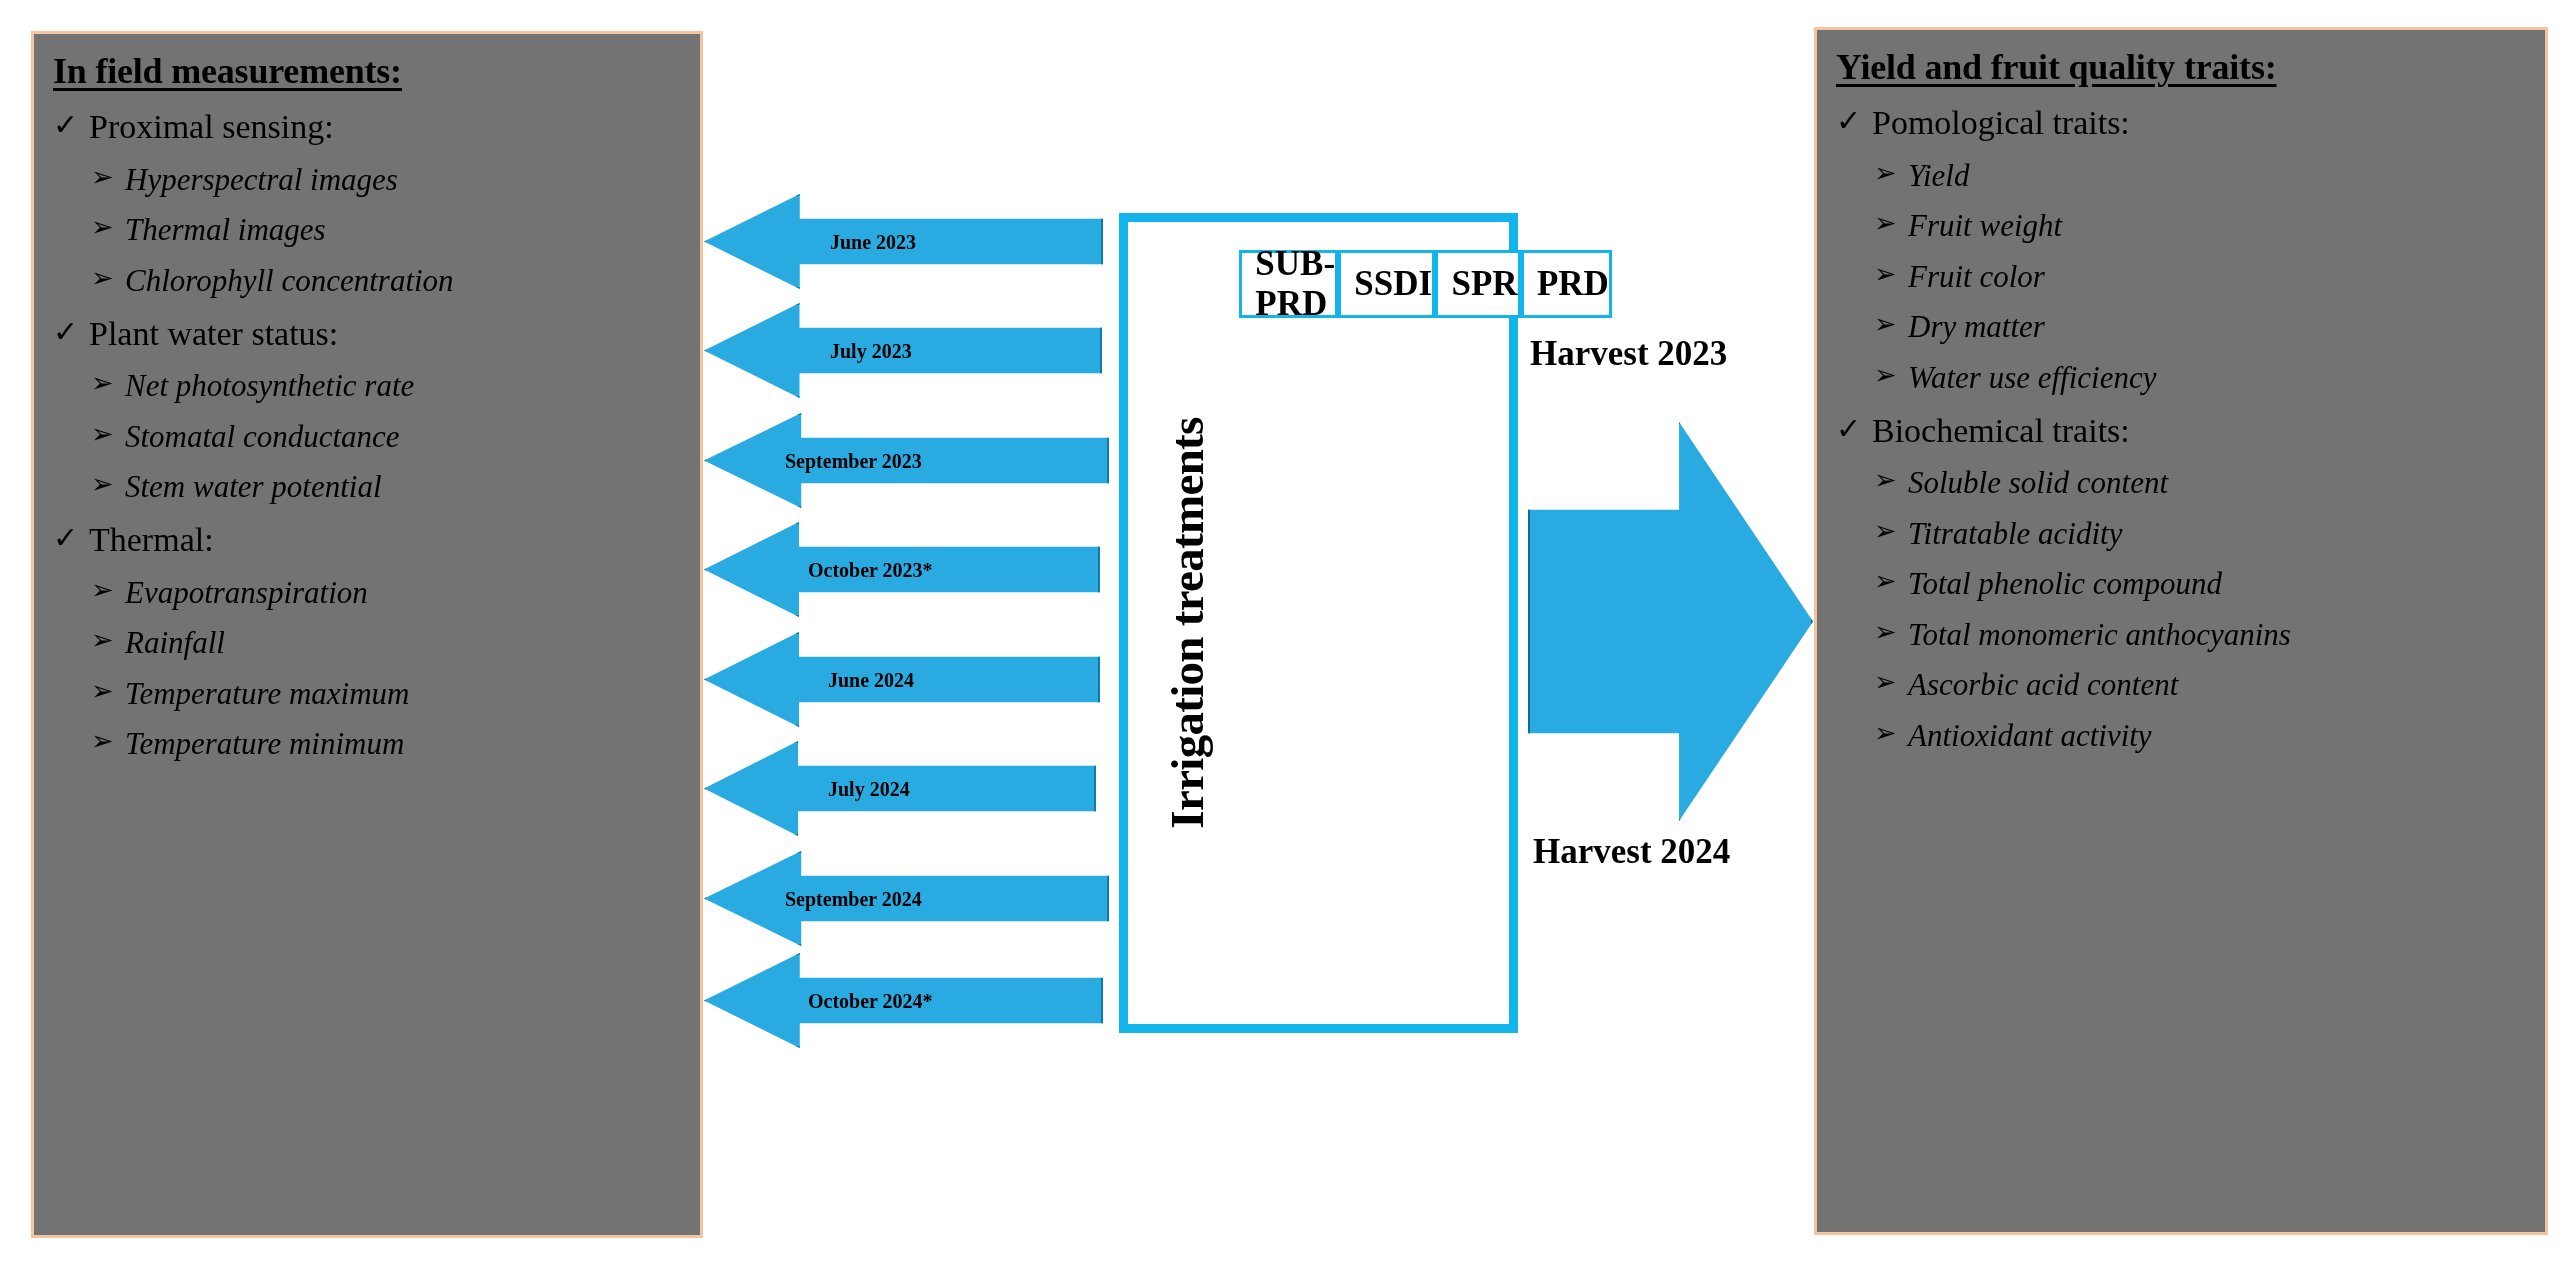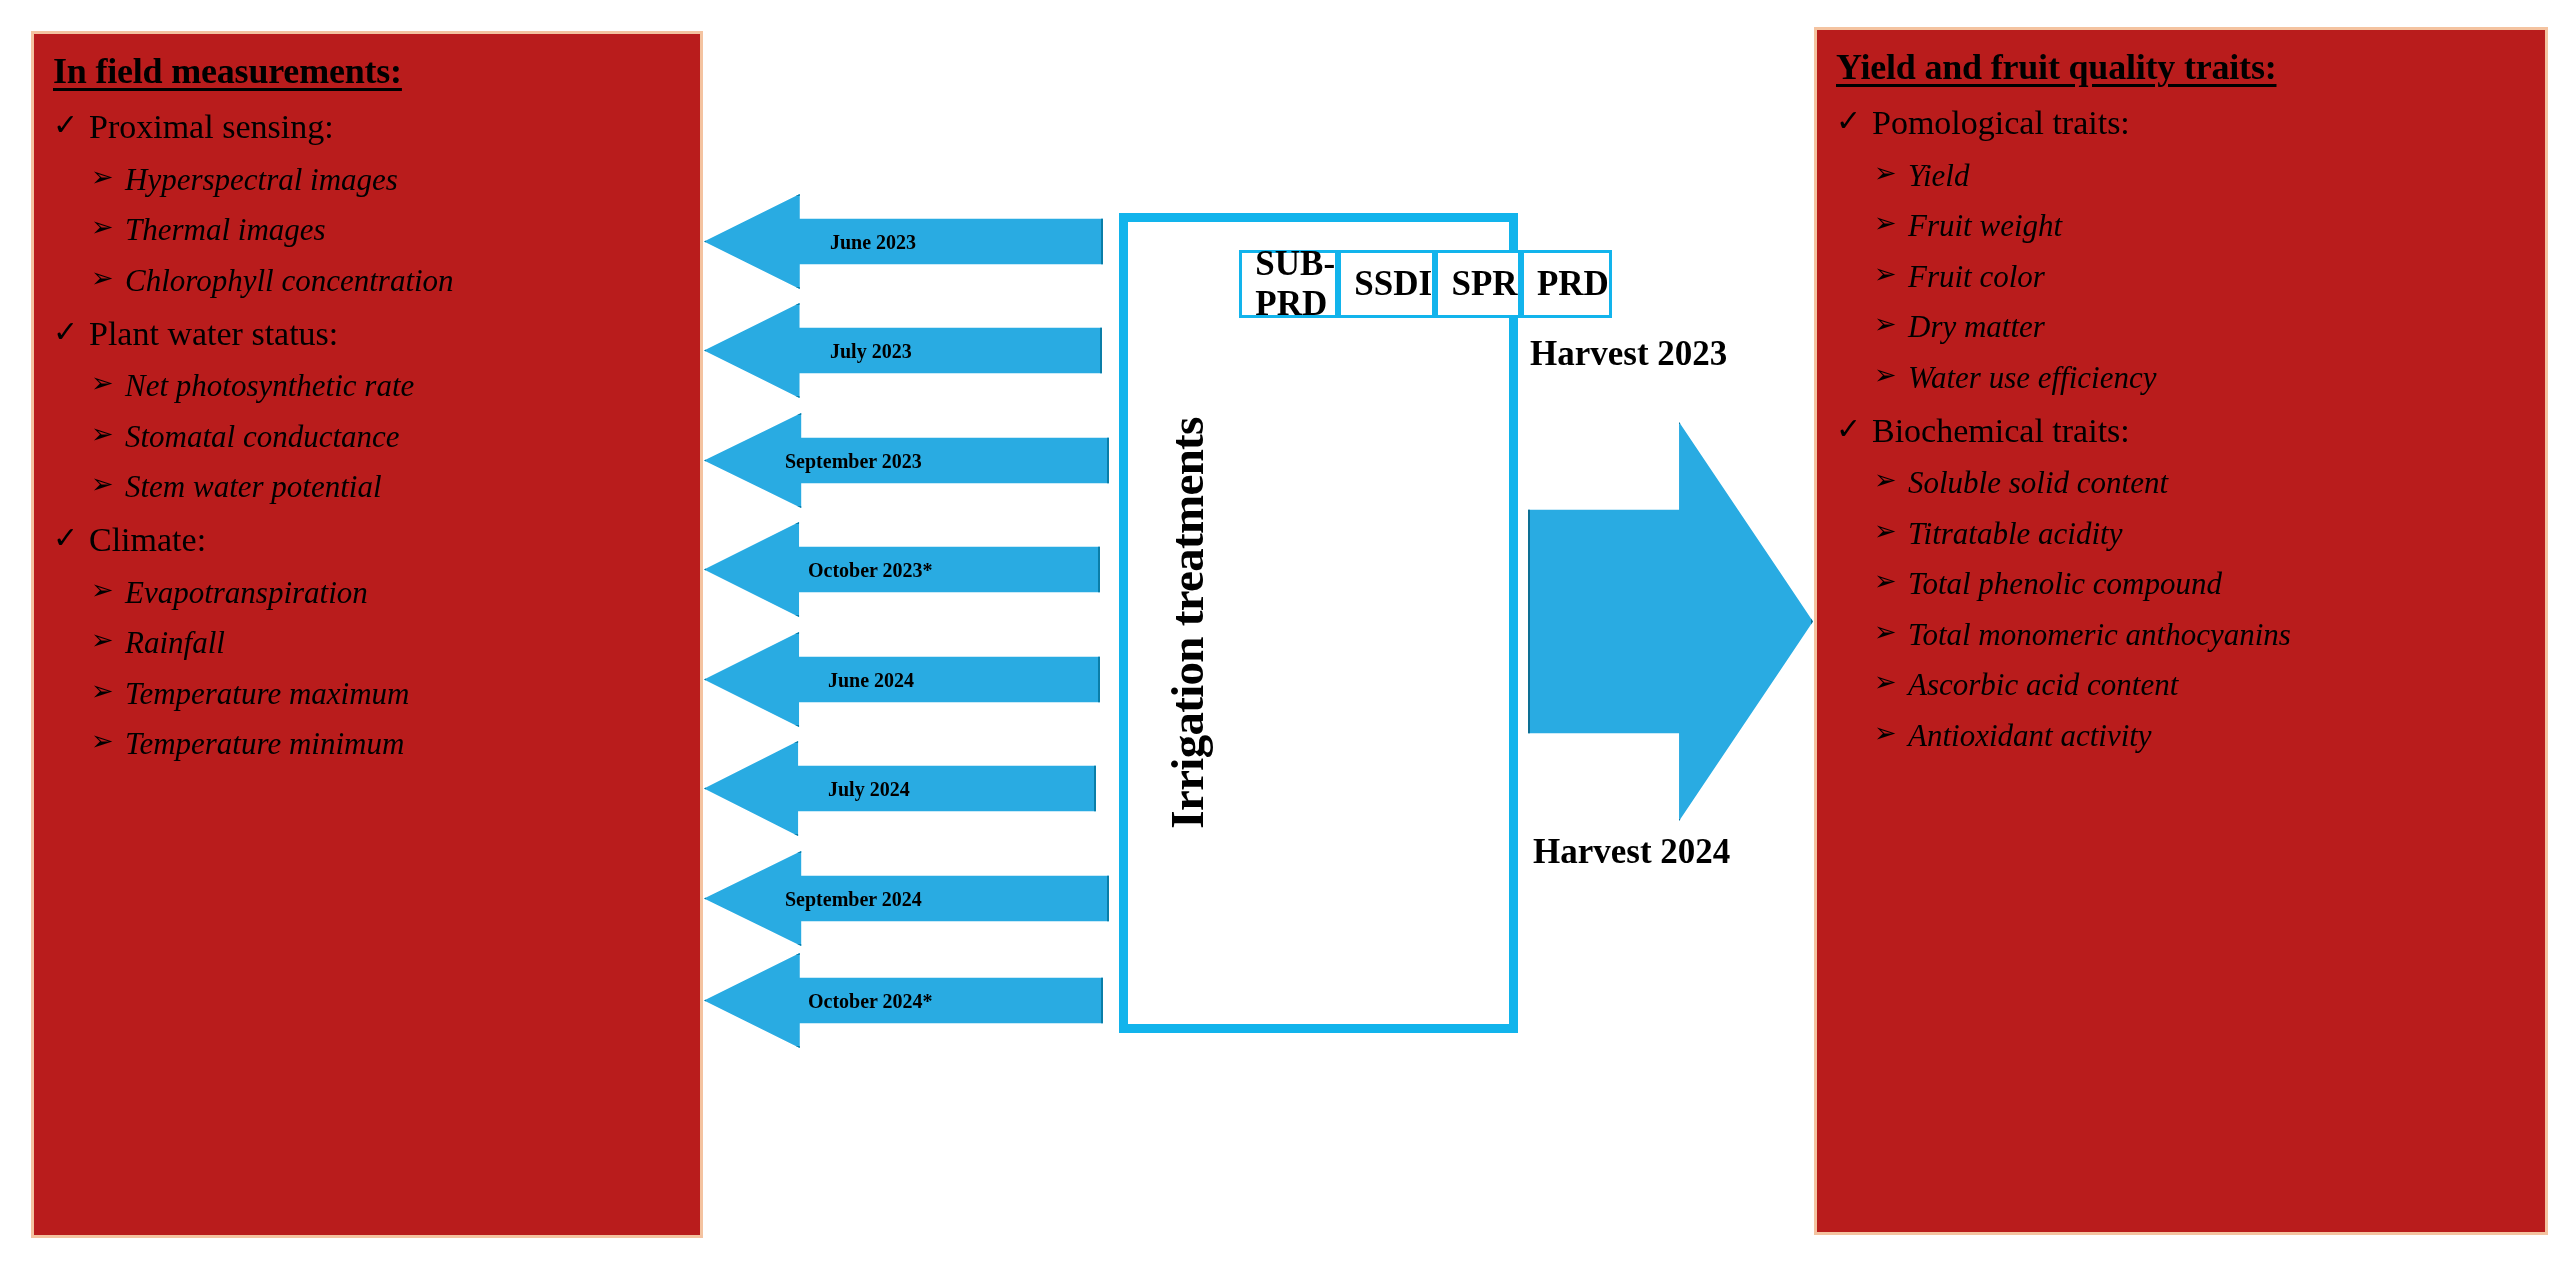--- a/index.html
+++ b/index.html
@@ -1,20 +1,20 @@
 <!DOCTYPE html>
 <html style="font-size:12px"><head>
 <meta charset="utf-8">
 <style>
   html,body{margin:0;padding:0;background:#ffffff;}
   body{width:2576px;height:1275px;position:relative;overflow:hidden;
        font-family:"Liberation Serif",serif;}
 
   
-  .panel{position:absolute;border:3.7px solid #f4c3a0;background:#b91c1c;box-sizing:border-box;}
+  .panel{position:absolute;border:3.7px solid #f4c3a0;background:#737373;box-sizing:border-box;}
   #left-panel{left:31px;top:31px;width:672px;height:1207px;}
   #right-panel{left:1814px;top:27px;width:734px;height:1208px;}
 
   .panel-inner{padding:16.3px 19px 0 19px;}
 
   .panel-title{
     font-size:36px;font-weight:bold;text-decoration:underline;
     text-underline-offset:5.2px;letter-spacing:-0.2px;white-space:nowrap;
     color:#000;margin:0 0 3px 0;
   }
@@ -124,21 +124,21 @@
         <div class="lvl2">
           <span class="mk">➢</span>
           <span class="tx">Stomatal conductance</span>
         </div>
         <div class="lvl2">
           <span class="mk">➢</span>
           <span class="tx">Stem water potential</span>
         </div>
         <div class="lvl1">
           <span class="mk">✓</span>
-          <span class="tx">Climate:</span>
+          <span class="tx">Thermal:</span>
         </div>
         <div class="lvl2">
           <span class="mk">➢</span>
           <span class="tx">Evapotranspiration</span>
         </div>
         <div class="lvl2">
           <span class="mk">➢</span>
           <span class="tx">Rainfall</span>
         </div>
         <div class="lvl2">

